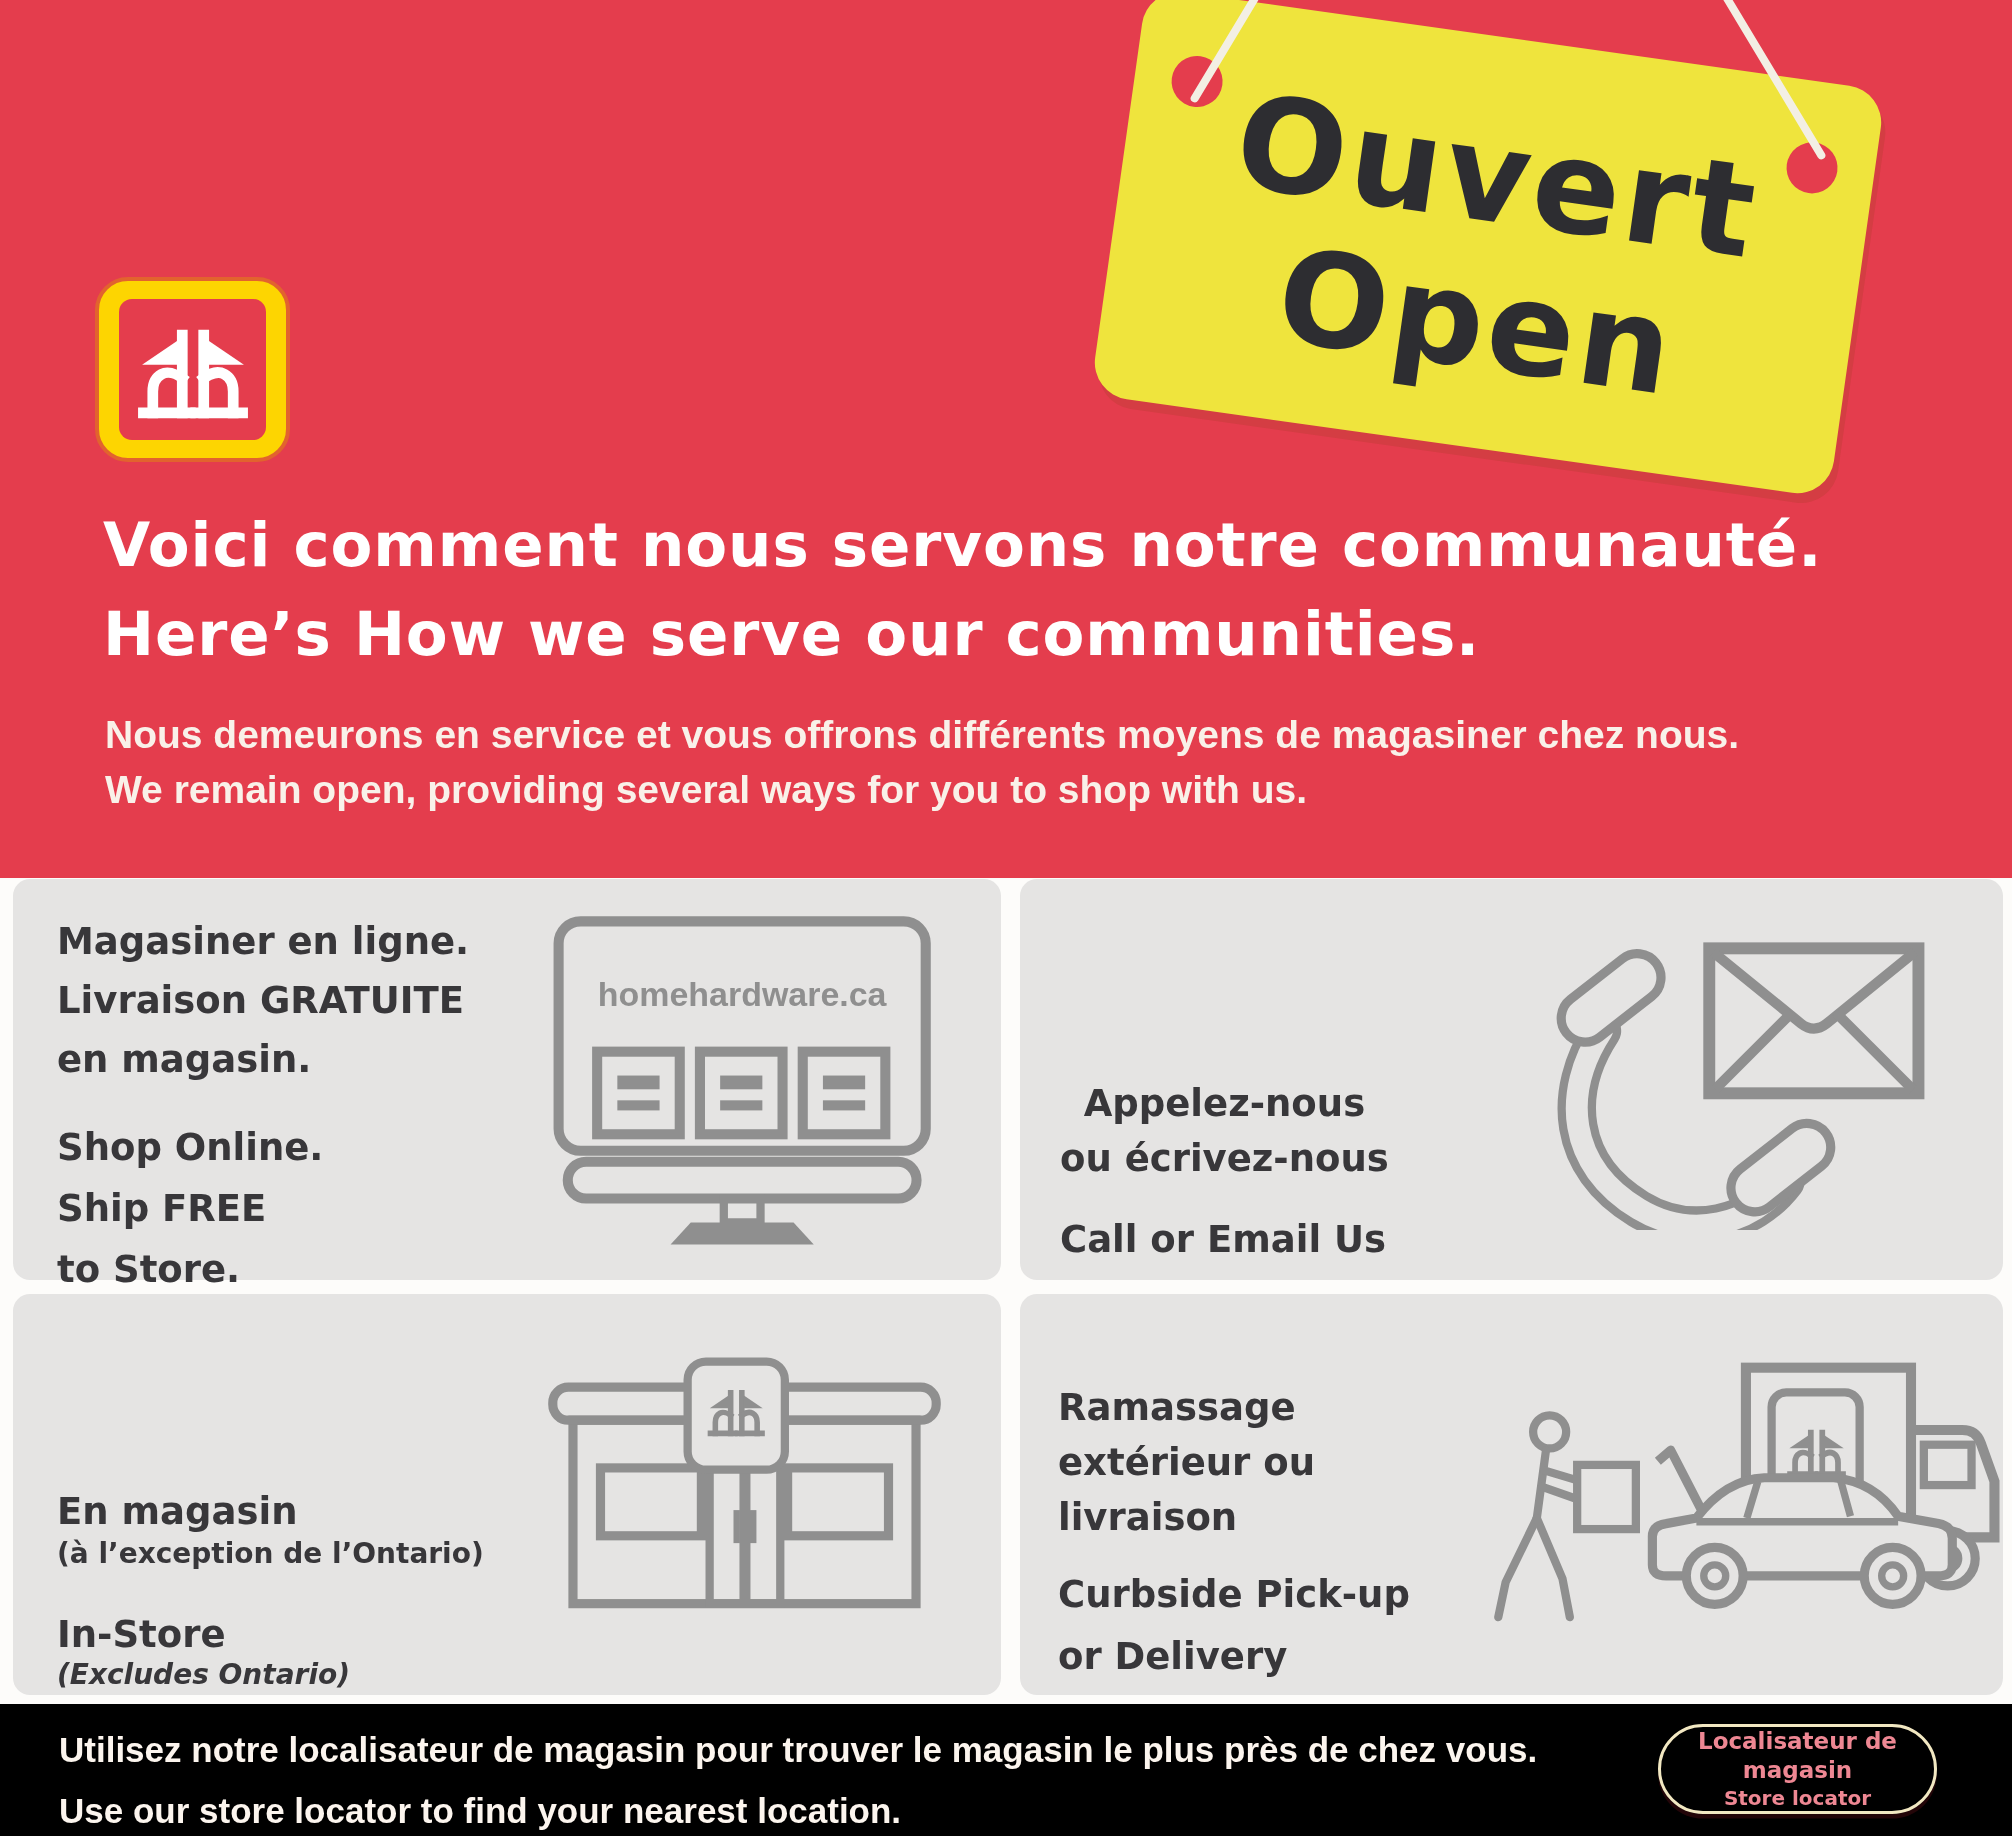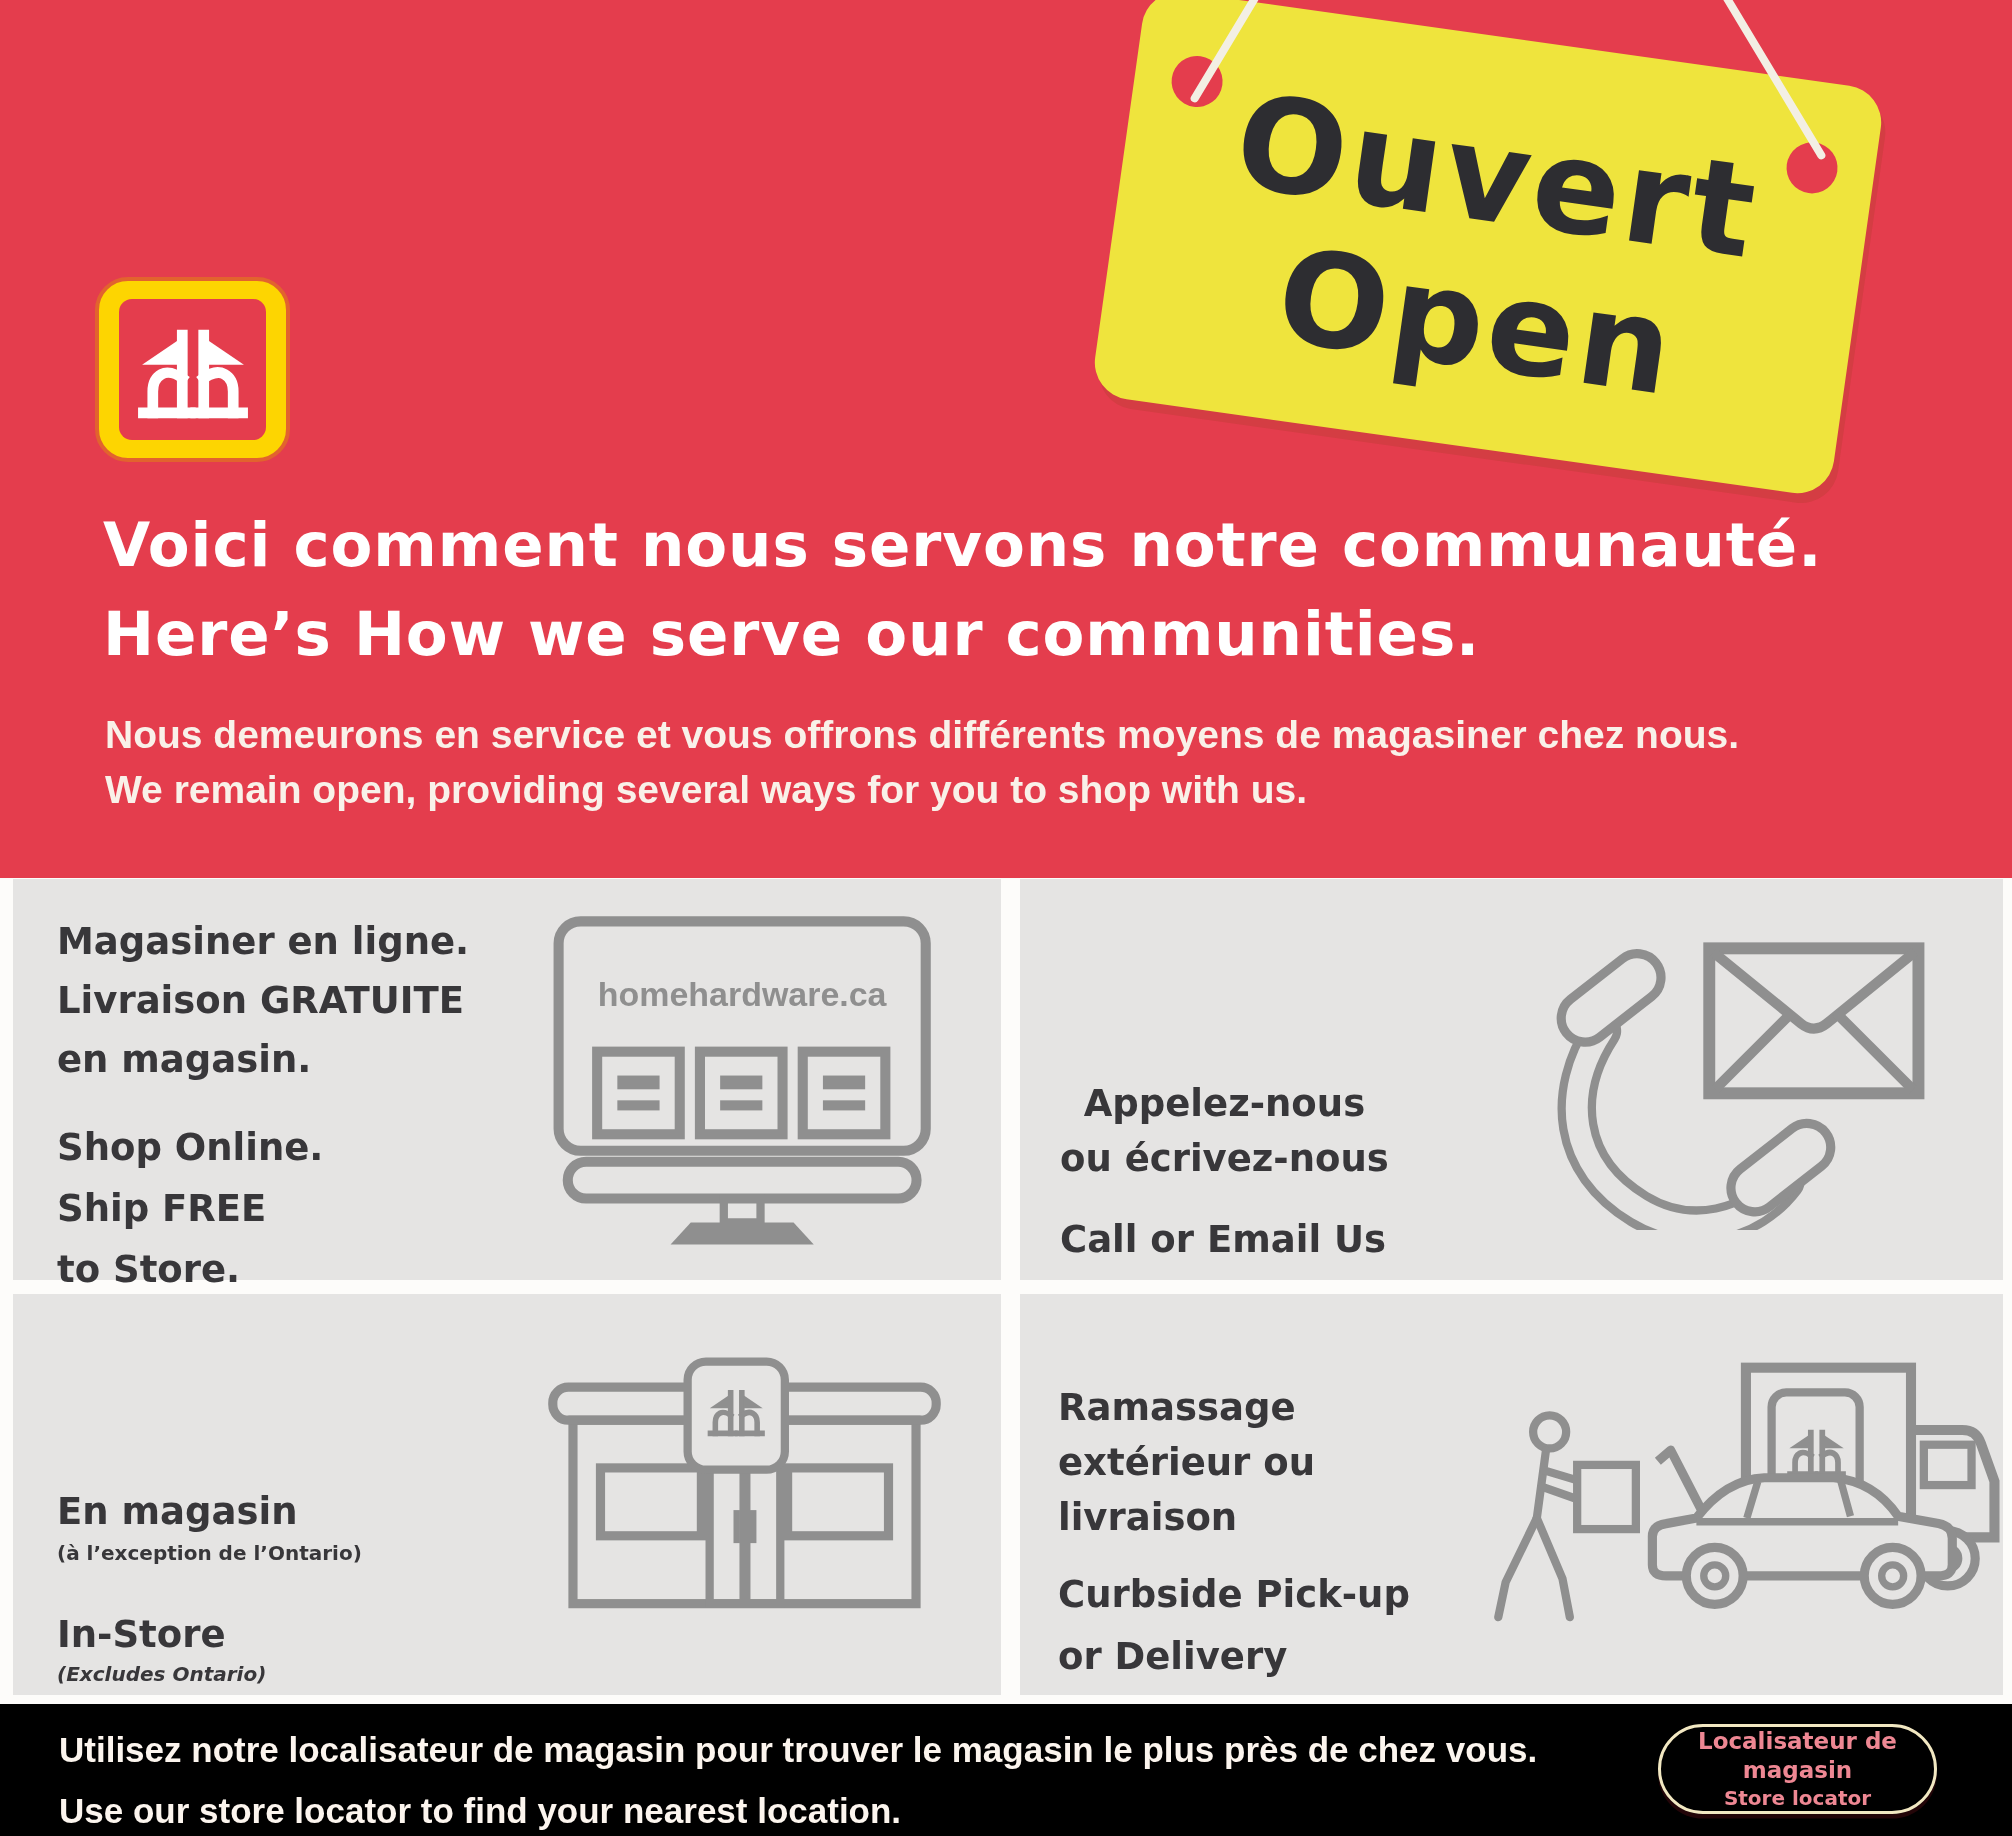--- a/index.html
+++ b/index.html
@@ -31,29 +31,29 @@
              border-radius:37px;transform:rotate(8deg);z-index:2;
              box-shadow:5.5px 9.2px 0 rgba(140,60,20,0.18);}
   .sign-hole{position:absolute;width:51px;height:51px;border-radius:50%;background:#e43d4d;top:61px;}
   .sign-hole.left{left:37px;}
   .sign-hole.right{left:658px;}
   .sign-text{position:absolute;left:0;top:66px;width:100%;text-align:center;
              color:#2d2d31;font-weight:700;font-size:130px;line-height:147px;
              letter-spacing:3.7px;white-space:pre-line;}
 
   
-  .panel{background:#e5e4e3;}
+  .panel{background:#e5e4e3;border-radius:17px;}
   .panel-1{left:13px;top:879px;width:988px;height:401px;}
   .panel-2{left:1020px;top:879px;width:983px;height:401px;text-align:center;}
   .panel-3{left:13px;top:1294px;width:988px;height:401px;}
   .panel-4{left:1020px;top:1294px;width:983px;height:401px;}
 
   .ptitle{position:absolute;color:#38373a;font-weight:700;font-size:37px;
           line-height:59px;white-space:pre-line;}
-  .pnote{position:absolute;color:#38373a;font-weight:700;font-size:20px;line-height:31px;}
+  .pnote{position:absolute;color:#38373a;font-weight:700;font-size:28px;line-height:31px;}
 
   .p1-fr{left:44px;top:33px;}
   .p1-en{left:44px;top:238px;line-height:61px;}
   .p2-fr{left:40px;top:197px;line-height:55px;}
   .p2-en{left:40px;top:331px;}
   .p3-fr-title{left:44px;top:188px;}
   .p3-fr-note{left:44px;top:244px;}
   .p3-en-title{left:44px;top:311px;}
   .p3-en-note{left:44px;top:365px;font-style:italic;}
   .p4-fr{left:38px;top:86px;line-height:55px;}

